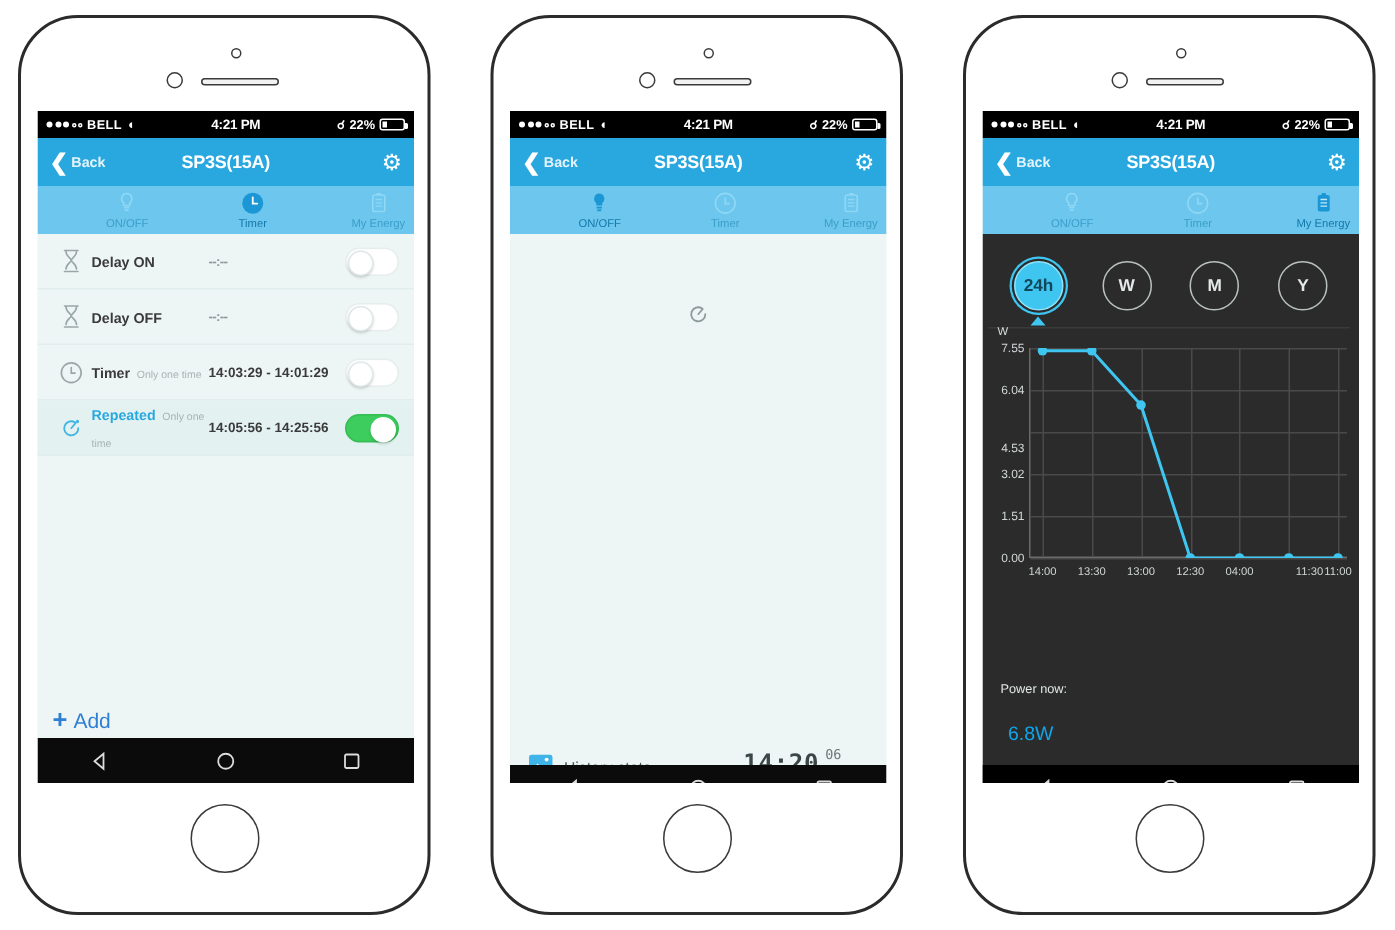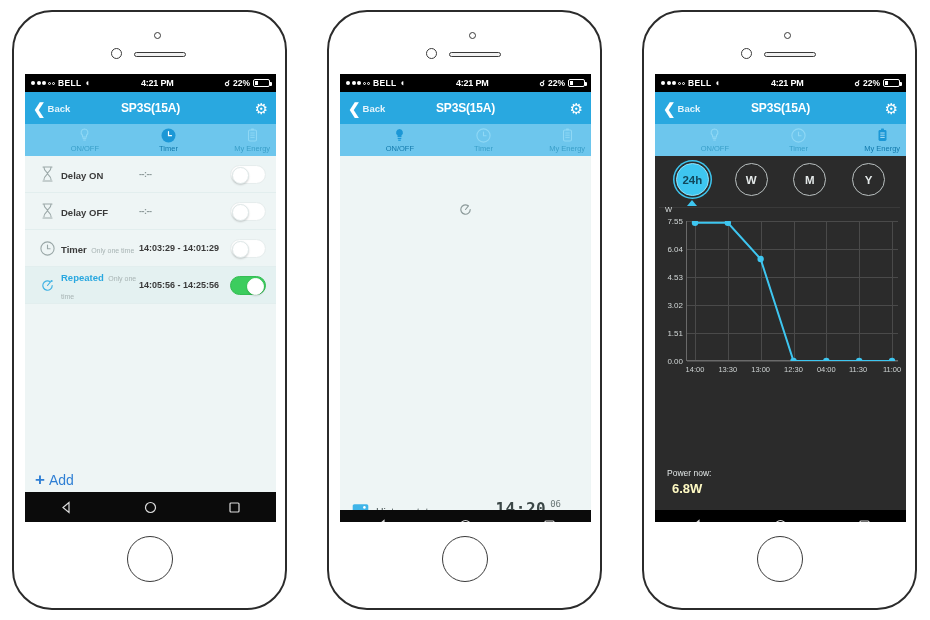--- a/index.html
+++ b/index.html
@@ -204,21 +204,21 @@
   .devtime { margin-left: auto; text-align: center; padding-right: 18px; }
   .dt-row { display: flex; align-items: flex-start; gap: 4px; justify-content: center; }
   .dt-main { font-family: "DejaVu Sans Mono", monospace; font-size: 16px; font-weight: bold; color: #3b4747; letter-spacing: .5px; }
   .dt-sec { font-family: "DejaVu Sans Mono", monospace; font-size: 9px; color: #6b7878; }
   .dt-cap { font-size: 6.5px; color: #9aa6a6; margin-top: 1px; letter-spacing: .2px; }
 
   
   .s3-body { position: relative; height: 384px; background: #2b2b2b; }
   .period-row {
     display: flex; align-items: center; justify-content: space-around;
-    padding: 7px 8px 2px;
+    padding: 18px 8px 2px;
   }
   .pbtn {
     width: 33px; height: 33px; border-radius: 50%;
     border: 1.6px solid #b9c0c0;
     display: flex; align-items: center; justify-content: center;
     color: #e4e9e9; font-size: 11.5px; font-weight: bold;
     position: relative;
   }
   .pbtn.active {
     background: #3ec6f0; border-color: #8ee3fb; color: #11485c;
@@ -247,21 +247,21 @@
   .gl-v { position: absolute; top: 0; bottom: 0; width: 1px; background: #4a4a4a; }
   .x-labels { position: absolute; left: 27px; right: 0; top: 158px; height: 14px; }
   .x-lab {
     position: absolute; font-size: 7.5px; color: #cfd4d4;
     transform: translateX(-50%); white-space: nowrap;
   }
   .pnow {
     position: absolute; left: 12px; bottom: 44px;
   }
   .pnow-cap { font-size: 8.5px; color: #e2e7e7; }
-  .pnow-val { font-size: 13px; font-weight: bold; color: #fef9c3; margin-top: 3px; margin-left: 5px; }
+  .pnow-val { font-size: 13px; font-weight: normal; color: #0ea5e9; margin-top: 17px; margin-left: 5px; }
   .s3-body .navbar { background: #000; }
   .chart-sep { position: absolute; left: 0; right: 0; top: 0; height: 1px; background: #3a3a3a; }
 </style>
 </head>
 <body>
 
 <div class="stage">
 
   <div class="phone p1">
     <div class="frame-top">
@@ -648,21 +648,21 @@
         </div>
 
         <div class="chart-wrap">
           <div class="chart-sep"></div>
           <div class="y-unit">W</div>
           <div class="chart">
             <div class="y-labels" id="yLabels">
                 <div class="y-lab" style="top: 140px;">0.00</div>
                 <div class="y-lab" style="top: 112px;">1.51</div>
                 <div class="y-lab" style="top: 84px;">3.02</div>
-                <div class="y-lab" style="top: 56px;">4.53</div>
+                <div class="y-lab" style="top: 67px;">4.53</div>
                 <div class="y-lab" style="top: 28px;">6.04</div>
                 <div class="y-lab" style="top: 0px;">7.55</div>
               </div>
             <div class="plot" id="plot">
                 <div class="gl-h" style="top: 140px;"></div>
                 <div class="gl-h" style="top: 112px;"></div>
                 <div class="gl-h" style="top: 84px;"></div>
                 <div class="gl-h" style="top: 56px;"></div>
                 <div class="gl-h" style="top: 28px;"></div>
                 <div class="gl-h" style="top: 0px;"></div>
@@ -683,21 +683,21 @@
                   <circle cx="172.16666666666669" cy="140" r="3.2" fill="#3ec6f0"></circle>
                   <circle cx="205" cy="140" r="3.2" fill="#3ec6f0"></circle>
                 </svg>
               </div>
             <div class="x-labels" id="xLabels">
                 <div class="x-lab" style="left: 9px;">14:00</div>
                 <div class="x-lab" style="left: 41.8333px;">13:30</div>
                 <div class="x-lab" style="left: 74.6667px;">13:00</div>
                 <div class="x-lab" style="left: 107.5px;">12:30</div>
                 <div class="x-lab" style="left: 140.333px;">04:00</div>
-                <div class="x-lab" style="left: 172px;">11:30</div>
+                <div class="x-lab" style="left: 187px;">11:30</div>
                 <div class="x-lab" style="left: 206px;">11:00</div>
               </div>
           </div>
         </div>
 
         <div class="pnow">
           <div class="pnow-cap">Power now:</div>
           <div class="pnow-val">6.8W</div>
         </div>
 

